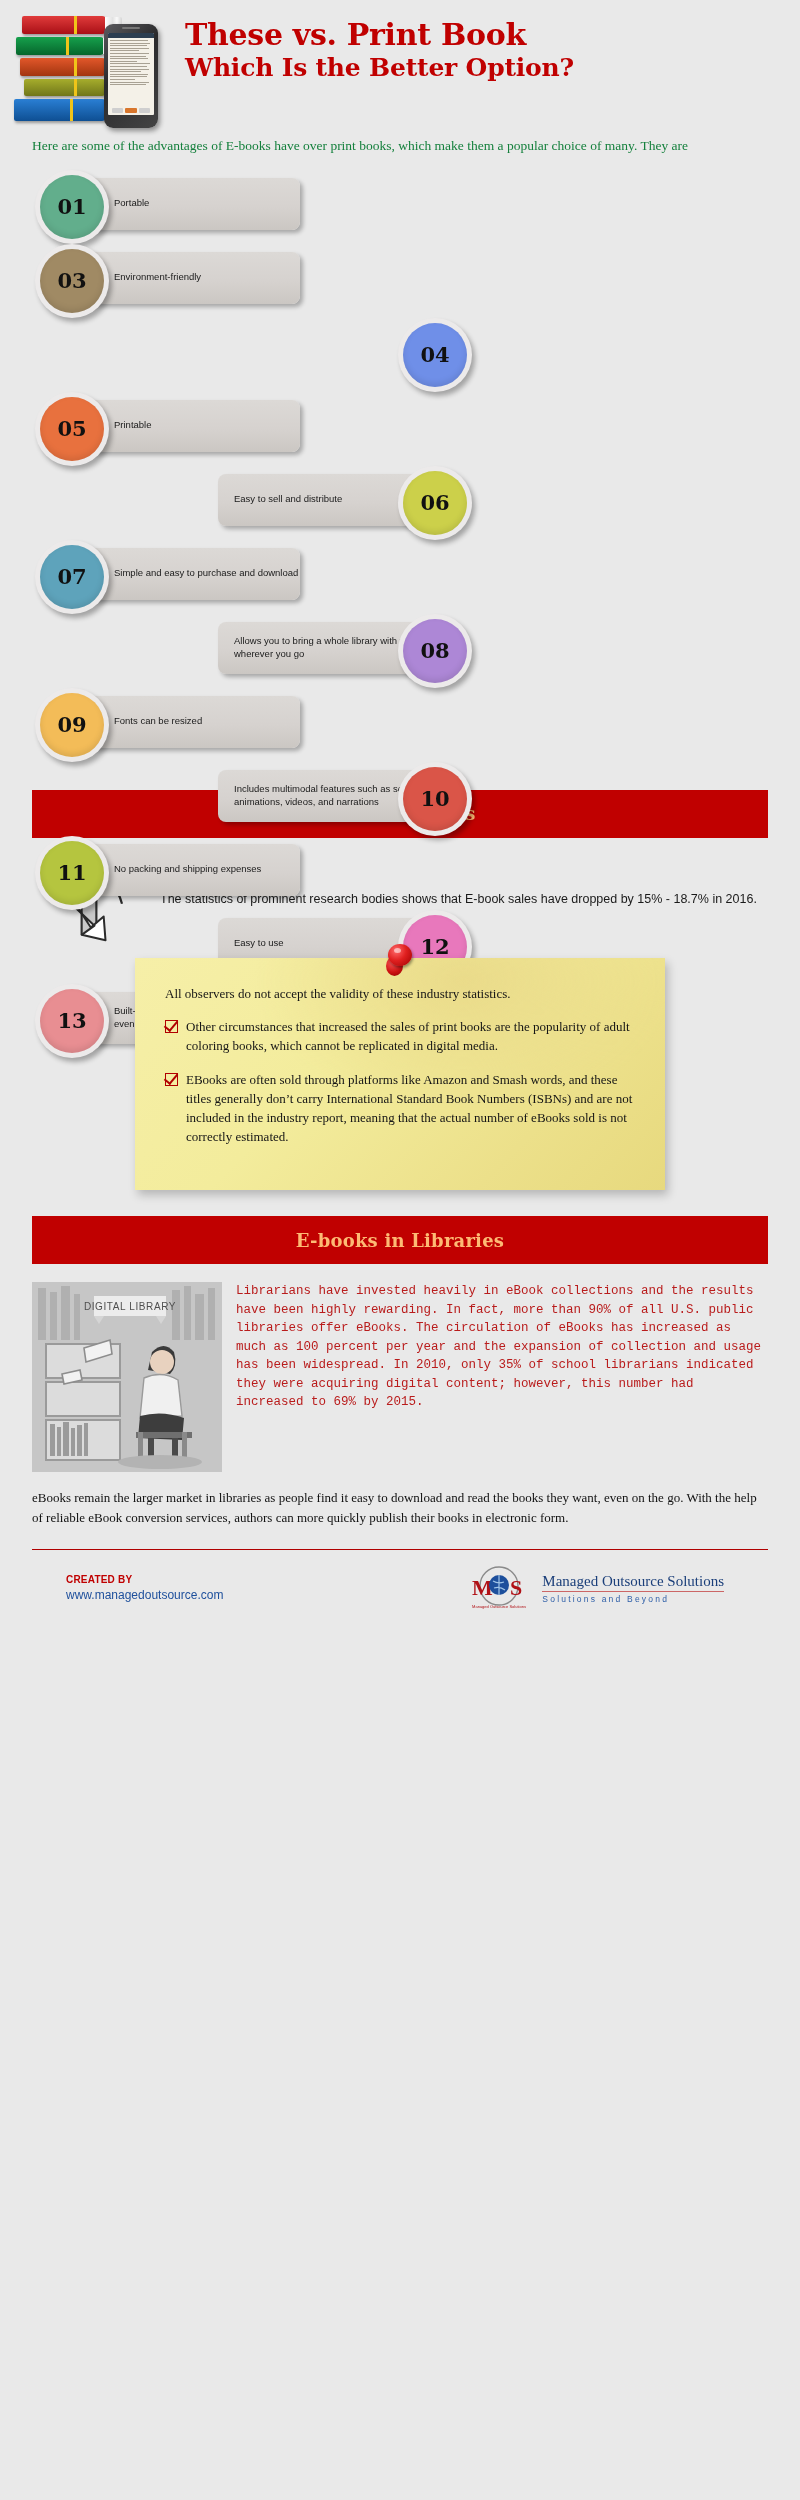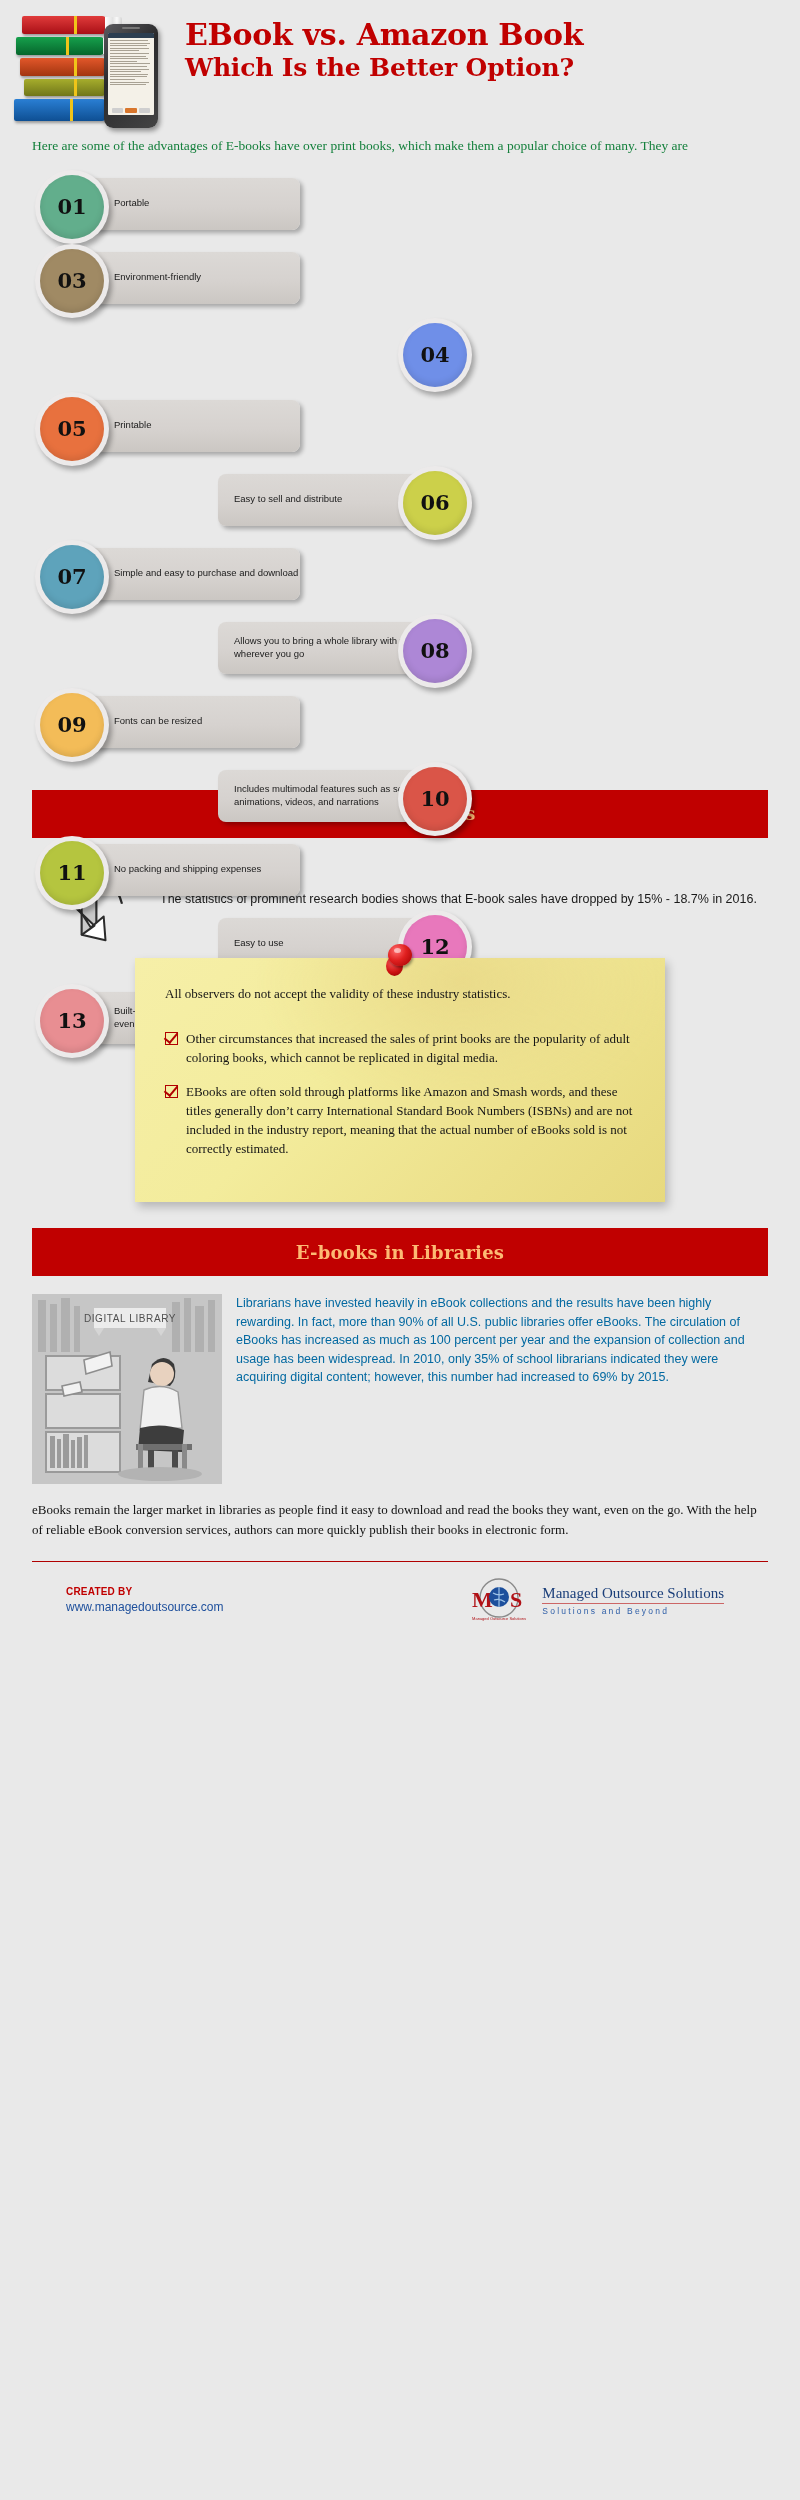--- a/index.html
+++ b/index.html
@@ -277,21 +277,21 @@
     font-size: 18px;
     text-align: center;
     color: #151515;
     margin-bottom: 16px;
   }
   .note p.lead {
     font-family: "Liberation Serif", serif;
     font-size: 13px;
     line-height: 1.5;
     color: #151515;
-    margin-bottom: 26px;
+    margin-bottom: 14px;
   }
   .note-item {
     display: flex;
     gap: 8px;
     margin-bottom: 14px;
   }
   .check {
     flex: 0 0 13px;
     width: 13px; height: 13px;
     margin-top: 3px;
@@ -321,24 +321,24 @@
     gap: 14px;
   }
   .lib-img {
     flex: 0 0 190px;
     height: 190px;
     background: #ec4899;
     position: relative;
     overflow: hidden;
   }
   .lib-text {
-    font-family: Liberation Sans, sans-serif;
+    font-family: Liberation Mono, monospace;
     font-size: 12.5px;
     line-height: 1.48;
-    color: #0369a1;
+    color: #b91c1c;
   }
   .lib-closing {
     margin: 16px 32px 0 32px;
     font-family: "Liberation Serif", serif;
     font-size: 13px;
     line-height: 1.5;
     color: #111;
   }
 
   
@@ -450,21 +450,21 @@
           </div>
           <div class="homebar">
               <i></i>
               <i class="o"></i>
               <i></i>
             </div>
         </div>
       </div>
     </div>
     <div class="header-title">
-      <div class="title-line1">EBook vs. Amazon Book</div>
+      <div class="title-line1">These vs. Print Book</div>
       <div class="title-line2">Which Is the Better Option?</div>
     </div>
   </div>
 
   <div class="intro">Here are some of the advantages of E-books have over print books, which make them a popular choice of many. They are</div>
 
   <div class="adv-list" id="adv-list">
       <div class="adv-row left">
         <div class="bar">
           <span>Portable</span>

